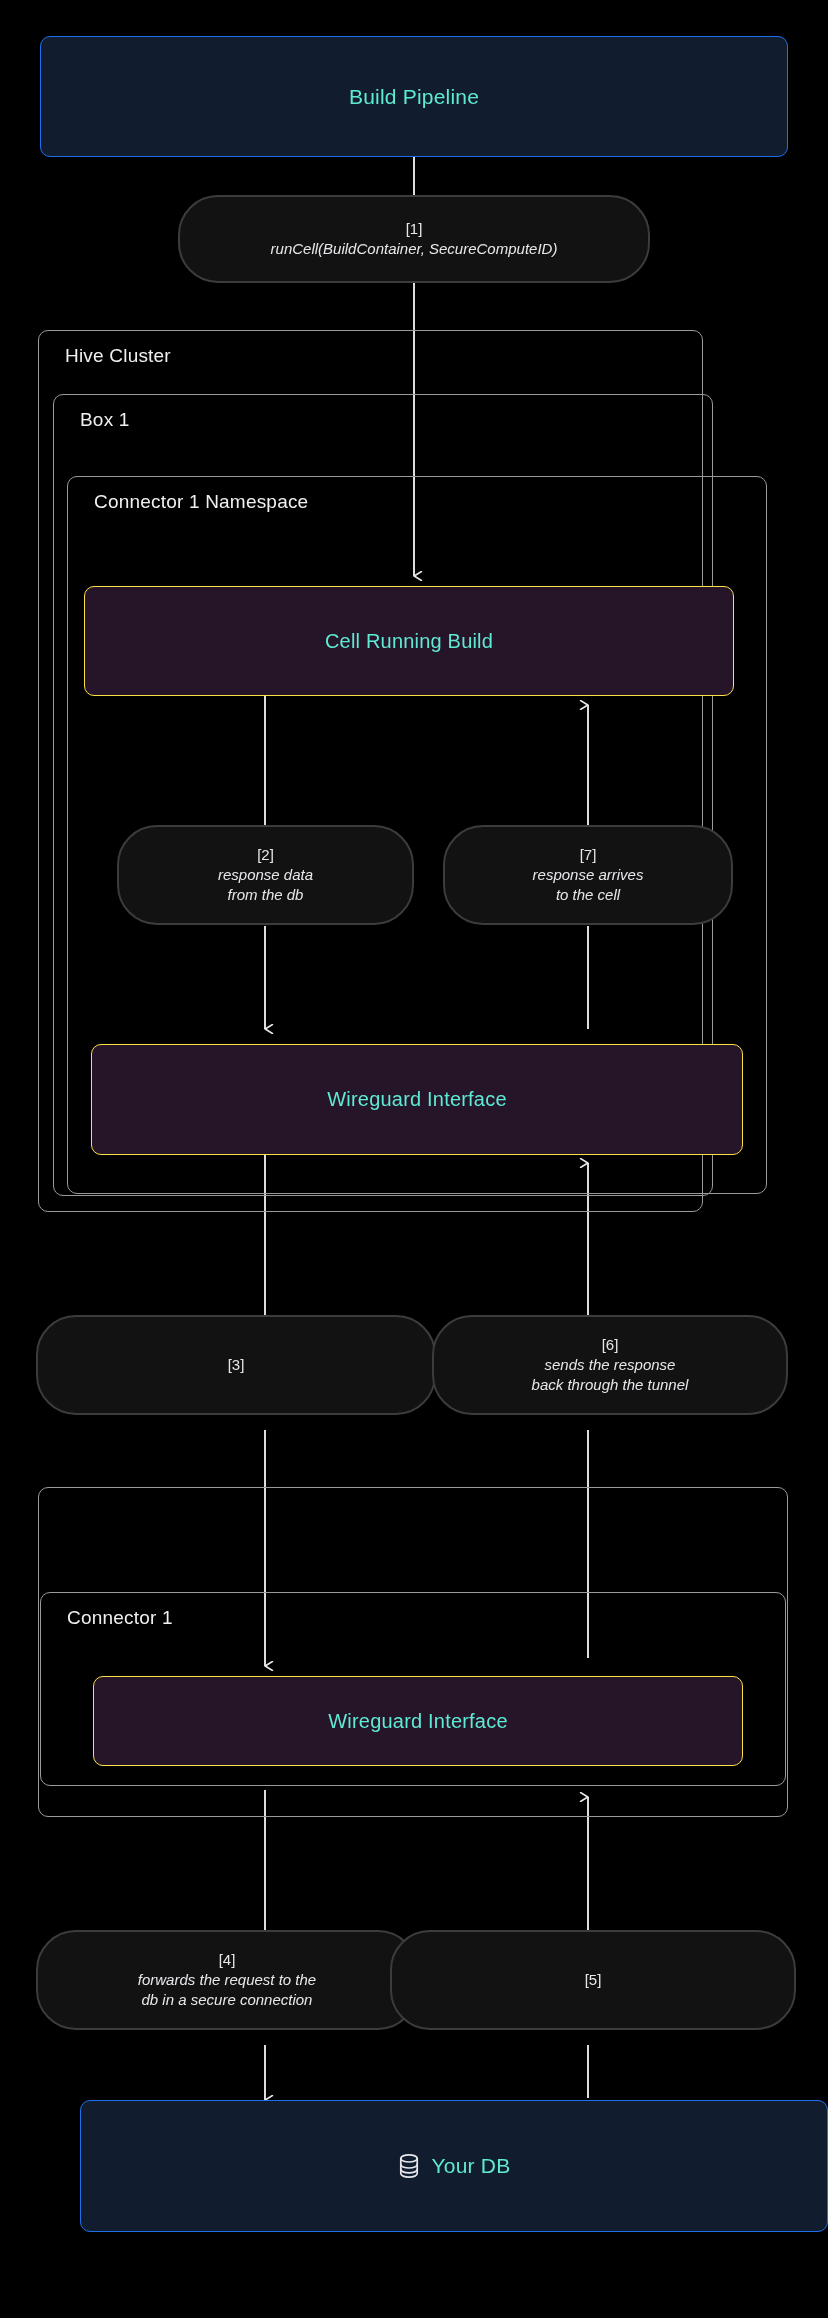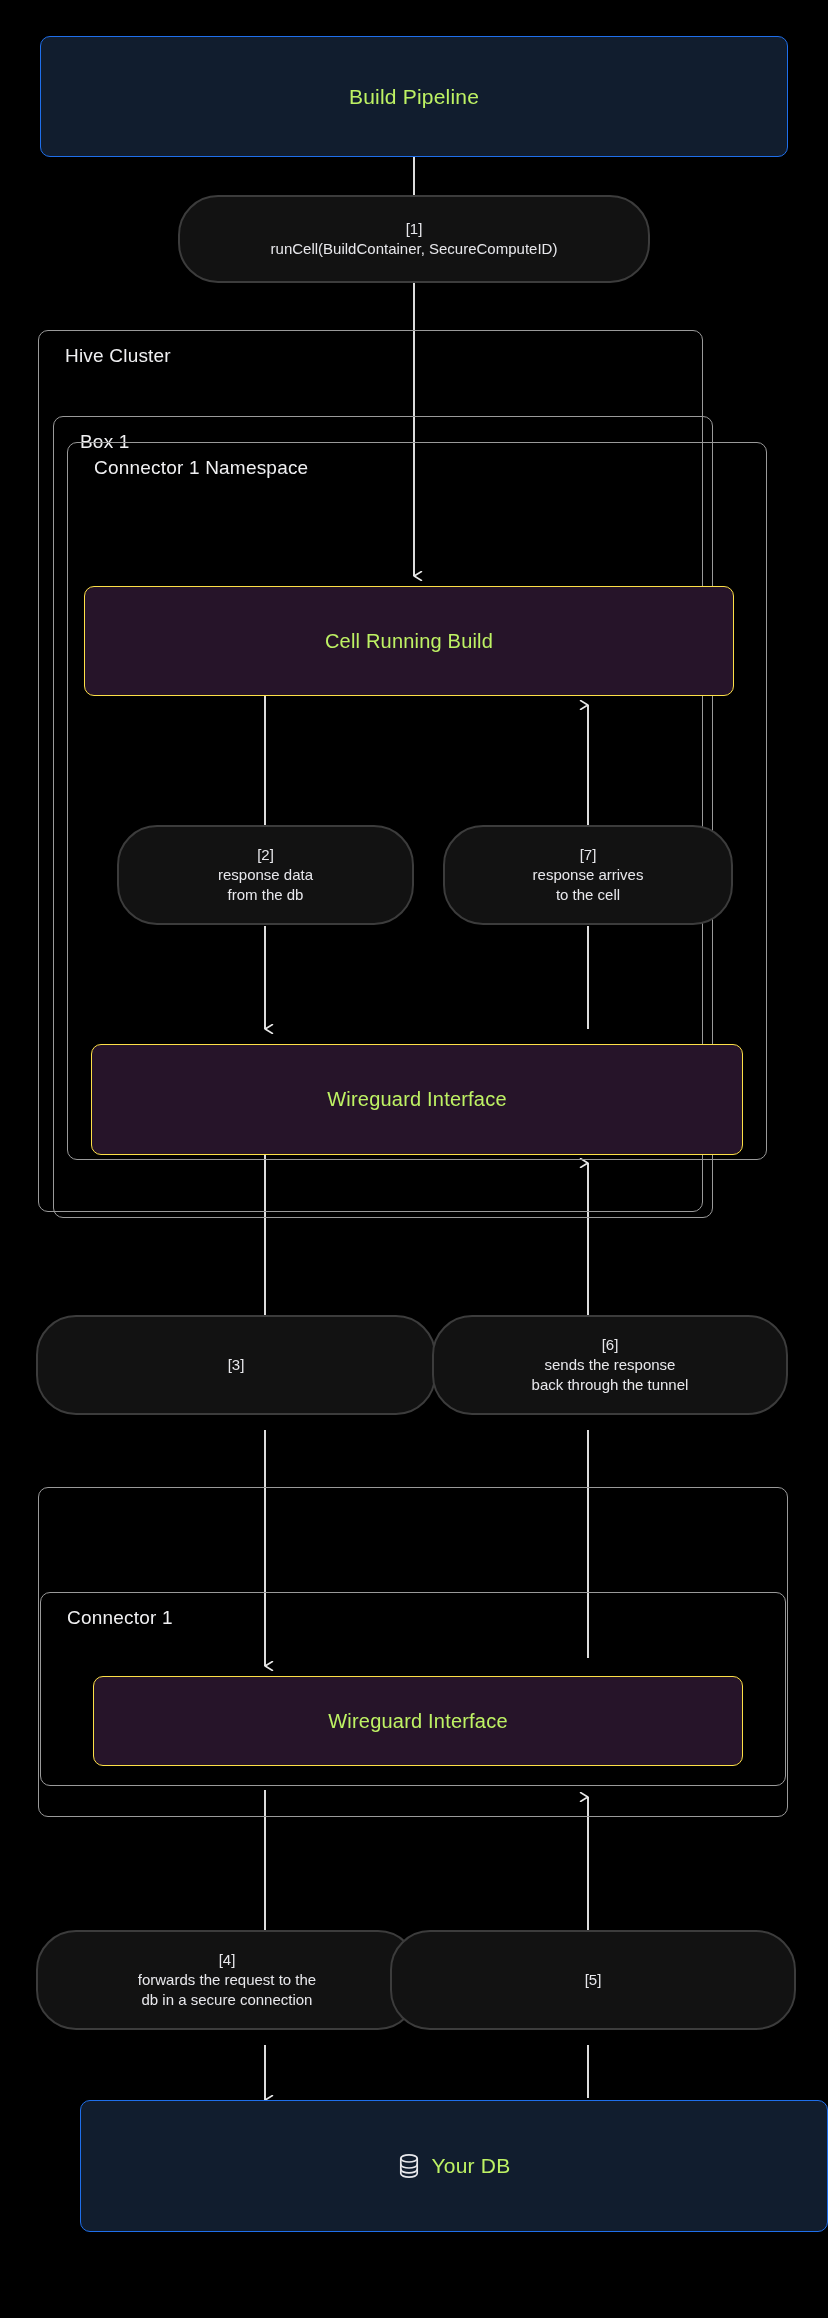--- a/index.html
+++ b/index.html
@@ -31,21 +31,21 @@
   }
 
   
   .node {
     position: absolute;
     box-sizing: border-box;
     display: flex;
     align-items: center;
     justify-content: center;
     text-align: center;
-    color: #bef264;
+    color: #5eead4;
   }
 
   
   .node-endpoint {
     background: #111d2e;
     border: 1px solid #1f6feb;
     border-radius: 10px;
     font-size: 21px;
     letter-spacing: .2px;
   }
@@ -81,20 +81,21 @@
     line-height: 1.32;
     text-align: center;
     padding: 6px 14px;
   }
   .edge-label .idx {
     display: block;
   }
   .edge-label .txt {
     display: block;
     white-space: pre-line;
+    font-style: italic;
   }
 
   
   .subgraph {
     position: absolute;
     box-sizing: border-box;
     border: 1px solid #9a9a9a;
     border-radius: 10px;
     background: transparent;
   }
@@ -159,25 +160,25 @@
 
   <div class="edge-label" style="left:178px; top:195px; width:472px; height:88px;">
     <span class="idx">[1]</span>
     <span class="txt">runCell(BuildContainer, SecureComputeID)</span>
   </div>
 
   <div class="subgraph" style="left:38px; top:330px; width:665px; height:882px;">
     <span class="sg-title">Hive Cluster</span>
   </div>
 
-  <div class="subgraph" style="left:53px; top:416px; width:660px; height:802px;text-decoration:underline;">
+  <div class="subgraph" style="left:53px; top:394px; width:660px; height:802px;text-decoration:underline;">
     <span class="sg-title">Box 1</span>
   </div>
 
-  <div class="subgraph" style="left:67px; top:442px; width:700px; height:718px;">
+  <div class="subgraph" style="left:67px; top:476px; width:700px; height:718px;">
     <span class="sg-title">Connector 1 Namespace</span>
   </div>
 
   <div class="node node-purple" style="left:84px; top:586px; width:650px; height:110px;">
     <span>Cell Running Build</span>
   </div>
 
   <div class="edge-label" style="left:117px; top:825px; width:297px; height:100px;">
     <span class="idx">[2]</span>
     <span class="txt">response data

